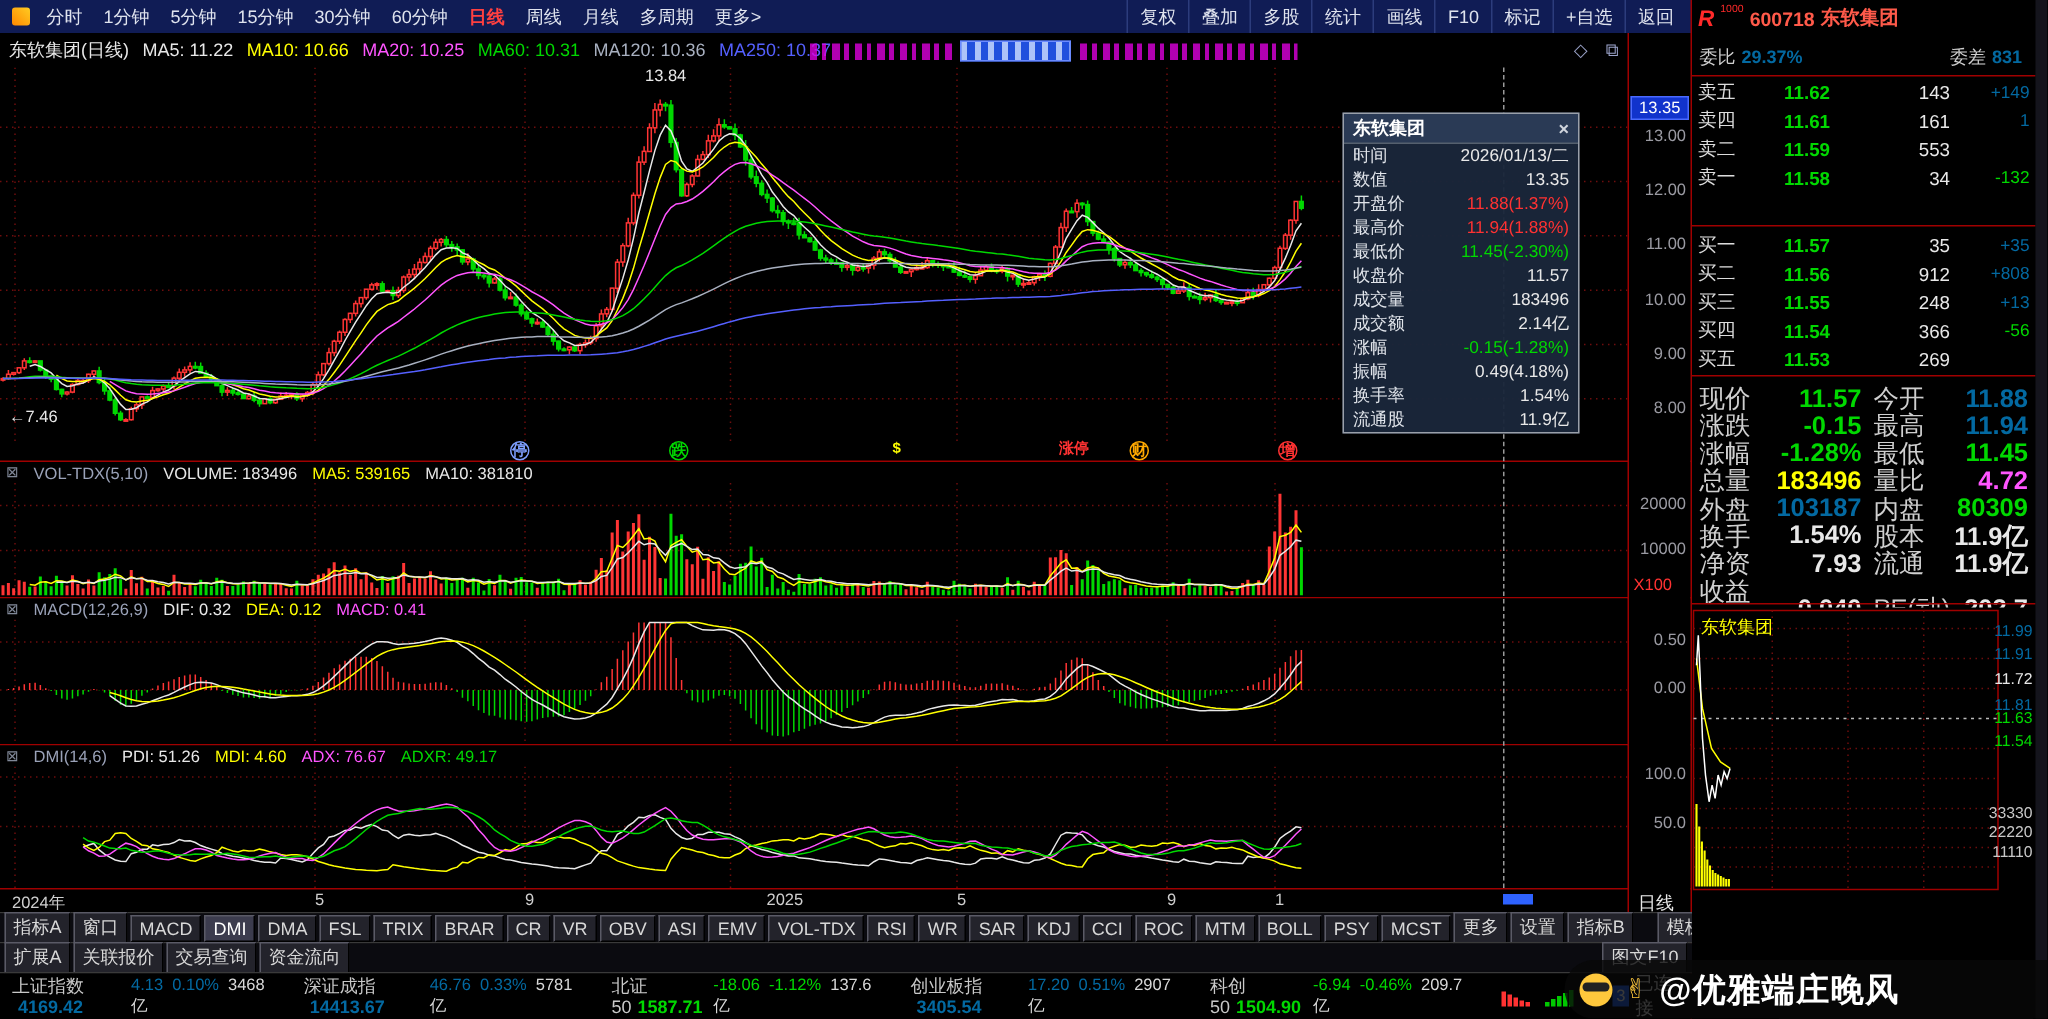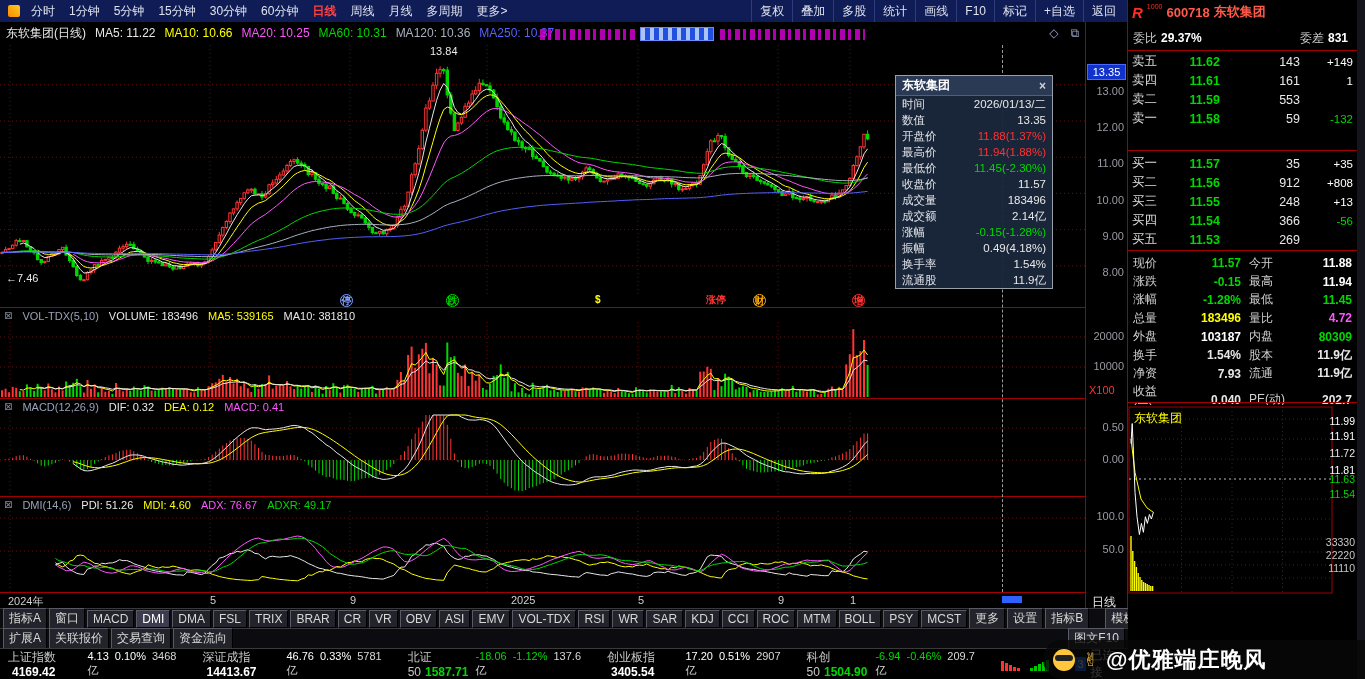--- a/index.html
+++ b/index.html
@@ -57,21 +57,21 @@
 .tab.active{background:#3c3c4e;color:#ffffff}
 .tabs-right{margin-left:auto;display:flex;gap:16px}
 
 #statusbar{position:absolute;left:0;top:649px;width:1128px;height:30px;display:flex;align-items:center;padding:0 8px;gap:26px;background:#000}
 .sb-block{display:flex;flex-direction:row;line-height:14px}
 .sb-name{color:#c8c8c8;font-size:12px}
 .sb-val{font-size:12px;font-weight:bold;margin-left:4px}
 .sb-bot{font-size:11px}
 .sb-bot span{margin-right:6px}
 .sb-amt{color:#d8d8d8}
-.red{color:#ffffff}.green{color:#00d800}.yellow{color:#ffff00}.magenta{color:#ff55ff}.white{color:#e8e8e8}
+.red{color:#0369a1}.green{color:#00d800}.yellow{color:#ffff00}.magenta{color:#ff55ff}.white{color:#e8e8e8}
 #strength{display:flex;gap:10px;align-items:flex-end}
 .sgroup{display:flex;align-items:flex-end;gap:1px;height:14px}
 .sgroup i{display:block;width:3px}
 #conn{display:flex;align-items:center;gap:4px}
 #conn-badge{width:14px;height:14px;background:#1e66ff;color:#fff;font-size:11px;text-align:center;line-height:14px}
 #conn-label{color:#e0e0e0;font-size:12px}
 
 #right-panel{position:absolute;left:1128px;top:0;width:229px;height:679px;background:#000}
 #rp-header{position:absolute;left:0;top:0;width:229px;height:24px;display:flex;align-items:center;padding:0 4px;gap:4px}
 #rlogo{color:#ff2a2a;font-weight:bold;font-style:italic;font-size:15px}
@@ -83,21 +83,21 @@
 #weibi .val{font-weight:bold;margin:0 4px}
 #weibi .right{margin-left:auto}
 .bookrow{display:grid;grid-template-columns:36px 52px 80px 1fr;align-items:center;height:19px;padding:0 4px;font-size:12.5px}
 .bk-lab{color:#dcdcdc}
 .bk-price{text-align:right;font-weight:bold}
 .bk-vol{text-align:right;color:#e8e8e8}
 .bk-chg{text-align:right;font-size:11.5px}
 #asks{position:absolute;left:0;top:52px;width:229px}
 #bids{position:absolute;left:0;top:154px;width:229px}
 #stats{position:absolute;left:0;top:254px;width:229px}
-.strow{display:grid;grid-template-columns:42px 66px 48px 1fr;align-items:center;height:18.4px;padding:0 5px;font-size:12px}
+.strow{display:grid;grid-template-columns:42px 66px 48px 1fr;align-items:center;height:18.4px;padding:0 5px;font-size:17px}
 .st-lab{color:#cfcfcf}
 .st-val{text-align:right;font-weight:bold}
 
 #mini{position:absolute;left:0;top:405px;background:#000}
 .mini-lab{position:absolute;font-size:10.5px;right:2px}
 #mini-title{position:absolute;left:6px;top:410px;color:#ffff00;font-size:12px;z-index:3}
 
 #edge-strip{position:absolute;left:1357px;top:0;width:8px;height:679px;background:#14141c}
 
 #popup{position:absolute;left:895px;top:75px;width:158px;height:214px;background:rgba(26,38,58,.96);border:1px solid #9aa0aa;z-index:40;font-size:11.5px}
@@ -1397,21 +1397,21 @@
         </div>
         <div class="bookrow">
           <span class="bk-lab">卖二</span>
           <span class="bk-price green">11.59</span>
           <span class="bk-vol">553</span>
           <span class="bk-chg white"></span>
         </div>
         <div class="bookrow">
           <span class="bk-lab">卖一</span>
           <span class="bk-price green">11.58</span>
-          <span class="bk-vol">59</span>
+          <span class="bk-vol">34</span>
           <span class="bk-chg green">-132</span>
         </div>
       </div>
     <div class="rp-sep" style="top:150px"></div>
     <div id="bids">
         <div class="bookrow">
           <span class="bk-lab">买一</span>
           <span class="bk-price green">11.57</span>
           <span class="bk-vol">35</span>
           <span class="bk-chg red">+35</span>

